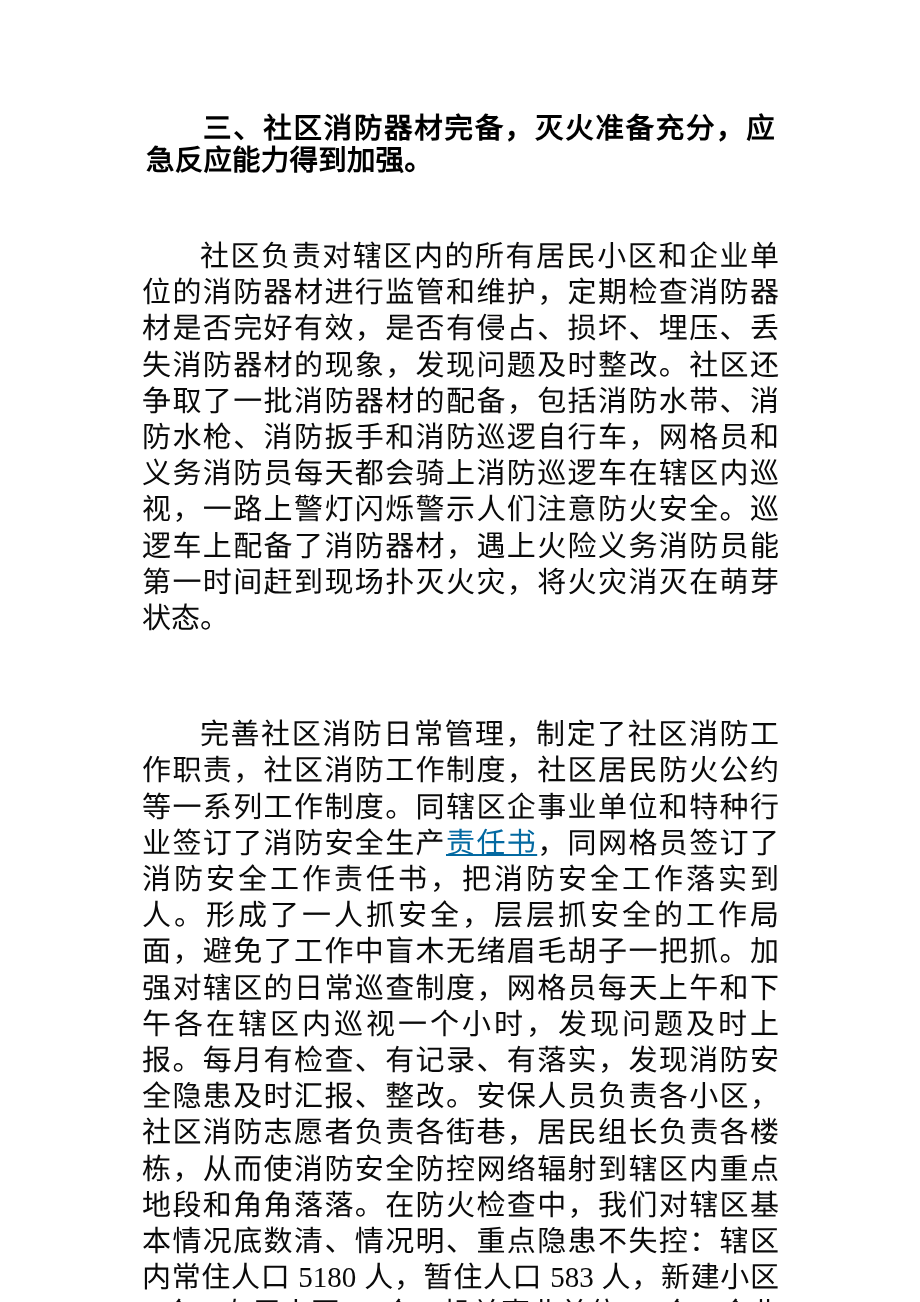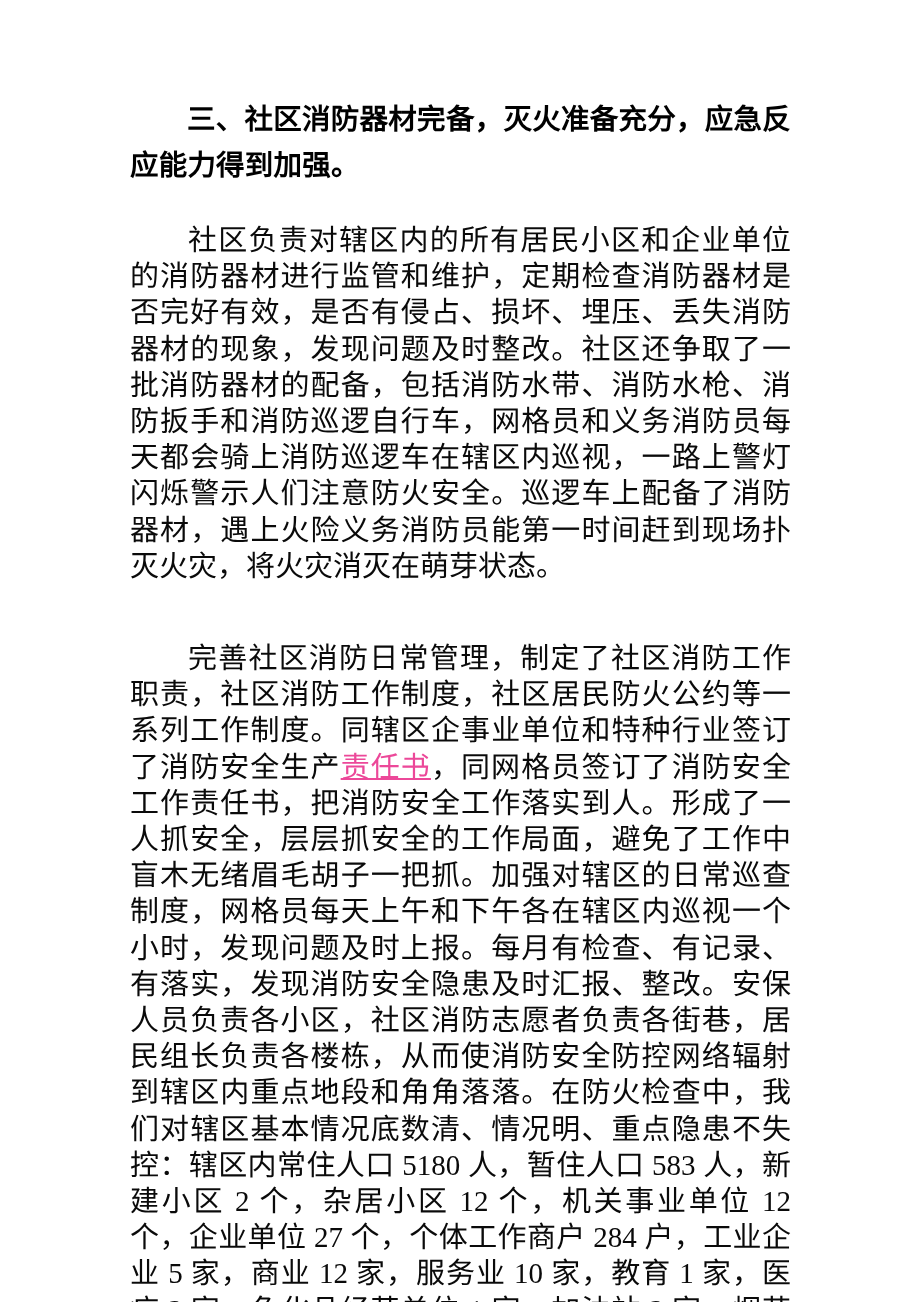--- a/index.html
+++ b/index.html
@@ -20,44 +20,44 @@
   .content {
     position: absolute;
     left: 130px;
     top: 96px;
     width: 661px;
   }
   .heading {
     font-family: "Liberation Sans", "DejaVu Sans", sans-serif;
     font-weight: bold;
     font-size: 28.5px;
-    line-height: 46px;
+    line-height: 32px;
     color: #000000;
     letter-spacing: 0.2px;
     text-indent: 57px;
-    margin: 0;
+    margin: 16px;
     text-align: justify;
     text-justify: inter-character;
   }
   .para {
     font-family: "Liberation Serif", "DejaVu Serif", serif;
     font-size: 29px;
     line-height: 36.2px;
     color: #0a0a0a;
     text-indent: 58px;
-    margin: 0;
+    margin: 12px;
     text-align: justify;
     text-justify: inter-character;
     word-break: break-all;
   }
   .spacer-a { height: 34px; }
   .spacer-b { height: 26px; }
   .spacer-c { height: 30px; }
   .doc-link {
-    color: #ec4899;
+    color: #0369a1;
     text-decoration: underline;
     text-underline-offset: 1px;
   }
 </style>
 </head>
 <body>
 
 <div class="page">
   <div class="content">
 

